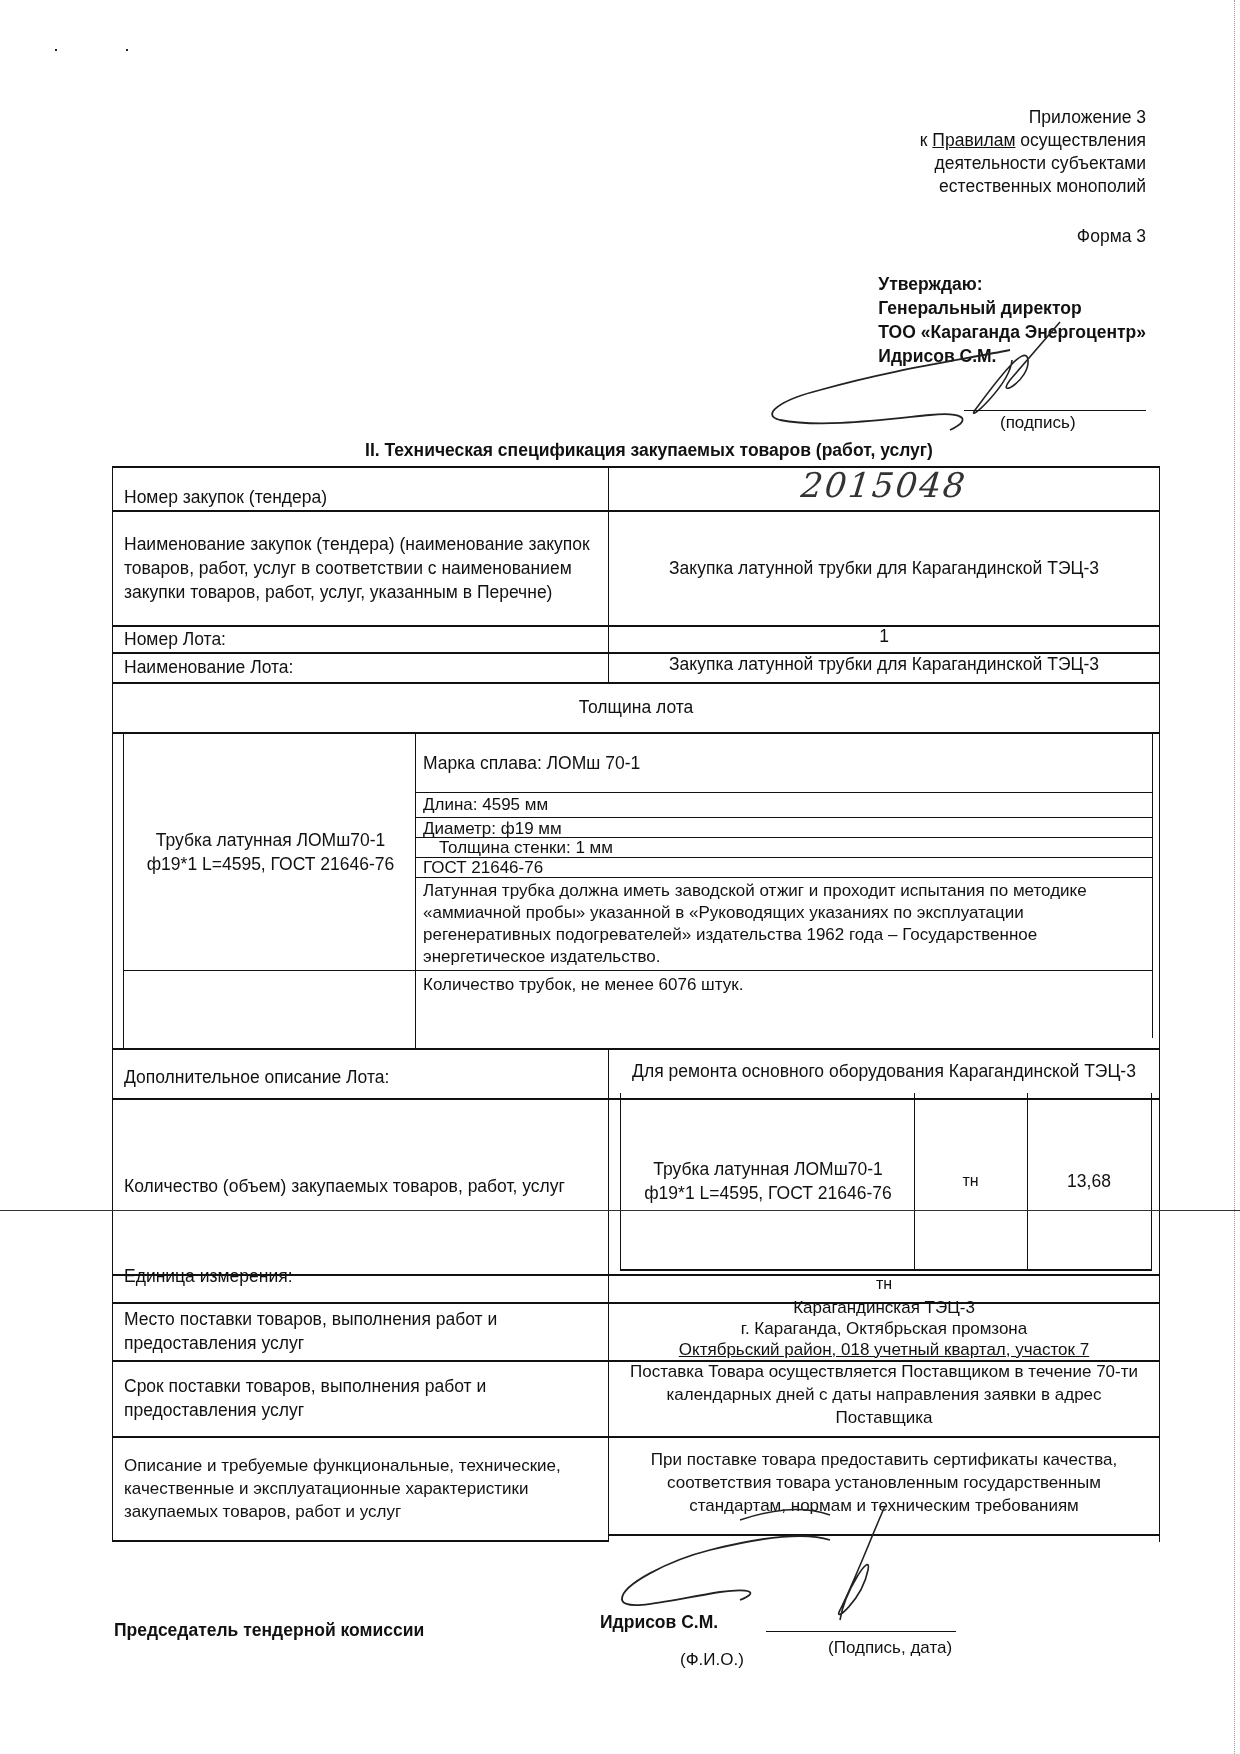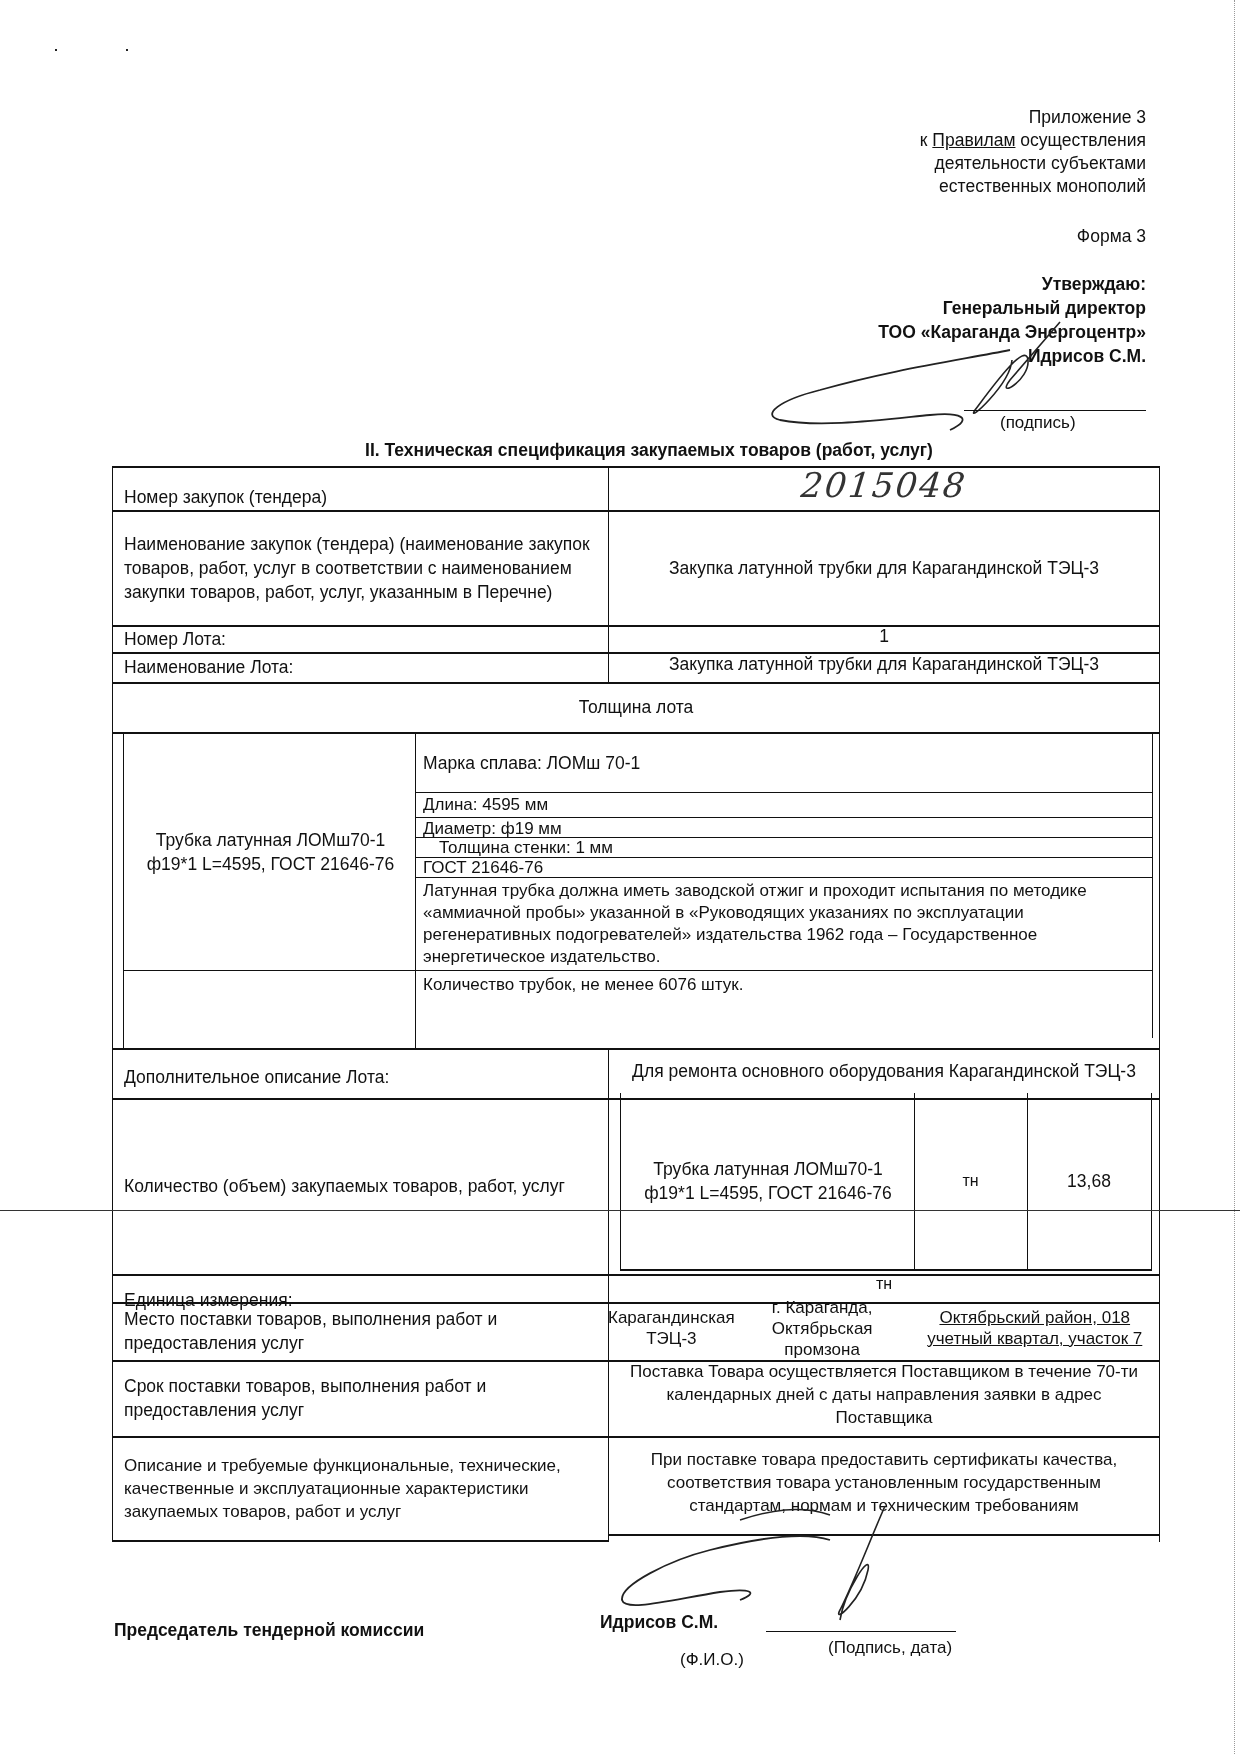--- a/index.html
+++ b/index.html
@@ -5,21 +5,21 @@
   html, body { margin: 0; padding: 0; background: #ffffff; }
   body { width: 1240px; height: 1754px; position: relative; overflow: hidden;
          font-family: "Liberation Sans", sans-serif; color: #111; }
   .speck { position: absolute; width: 2px; height: 2px; background: #222; }
   .page-edge { position: absolute; left: 1234px; top: 0; width: 2px; height: 1754px;
                border-left: 1px dotted #999; }
   .header-block { position: absolute; right: 94px; top: 106px; text-align: right;
                   font-size: 17.5px; line-height: 23px; }
   .header-block u { text-decoration: underline; }
   .form-no { position: absolute; right: 94px; top: 226px; font-size: 17.5px; }
-  .approve { position: absolute; right: 94px; top: 272px; text-align: right;
+  .approve { position: absolute; right: 94px; top: 272px; 
              font-size: 17.5px; line-height: 24px; font-weight: bold; }
   .sign-line { position: absolute; left: 964px; top: 410px; width: 182px; border-top: 1.5px solid #111; }
   .sign-caption { position: absolute; left: 1000px; top: 413px; font-size: 17px; }
   .title { position: absolute; left: 0; width: 1240px; top: 440px; text-align: center;
            font-size: 17.5px; font-weight: bold; }
   .title span { padding-left: 58px; }
 
   .tbl { position: absolute; left: 112px; top: 466px; width: 1048px; height: 1076px; }
   .line-h { position: absolute; height: 0; border-top: 2px solid #111; }
   .line-v { position: absolute; width: 0; border-left: 1.5px solid #111; }
@@ -137,25 +137,25 @@
     <div class="line-v" style="left:508px;top:627px;height:176px"></div>
     <div class="line-v" style="left:802px;top:627px;height:176px;border-left-width:1px"></div>
     <div class="line-v" style="left:915px;top:627px;height:176px;border-left-width:1px"></div>
     <div class="line-v" style="left:1039px;top:627px;height:176px"></div>
     <div class="line-h" style="left:508px;top:803px;width:532px"></div>
     <div class="cell center" style="left:510px;top:627px;width:292px;height:176px;padding:0 6px">Трубка латунная ЛОМш70-1 ф19*1 L=4595, ГОСТ 21646-76</div>
     <div class="cell center" style="left:802px;top:627px;width:113px;height:176px;font-size:16px">тн</div>
     <div class="cell center" style="left:915px;top:627px;width:124px;height:176px">13,68</div>
   </div>
 
-  <div class="cell left" style="left:0;top:816px;width:496px;height:36px">Единица измерения:</div>
+  <div class="cell left" style="left:0;top:792px;width:496px;height:36px">Единица измерения:</div>
   <div class="cell center" style="left:496px;top:804px;width:552px;height:28px;font-size:16px">тн</div>
 
   <div class="cell left" style="left:0;top:836px;width:496px;height:58px;padding-right:10px">Место поставки товаров, выполнения работ и предоставления услуг</div>
-  <div class="cell center" style="left:496px;top:830px;width:552px;height:64px;flex-direction:row;line-height:21px;font-size:17px">
+  <div class="cell center" style="left:496px;top:830px;width:552px;height:64px;flex-direction:column;line-height:21px;font-size:17px">
     <div>Карагандинская ТЭЦ-3</div>
     <div>г. Караганда, Октябрьская промзона</div>
     <div style="text-decoration:underline">Октябрьский район, 018 учетный квартал, участок 7</div>
   </div>
 
   <div class="cell left" style="left:0;top:894px;width:496px;height:76px;padding-right:10px">Срок поставки товаров, выполнения работ и предоставления услуг</div>
   <div class="cell center" style="left:496px;top:890px;width:552px;height:76px;padding:0 10px;line-height:23px;font-size:17px">Поставка Товара осуществляется Поставщиком в течение 70-ти календарных дней с даты направления заявки в адрес Поставщика</div>
 
   <div class="cell left" style="left:0;top:970px;width:496px;height:104px;padding-right:10px;line-height:23px;font-size:17px">Описание и требуемые функциональные, технические, качественные и эксплуатационные характеристики закупаемых товаров, работ и услуг</div>
   <div class="cell center" style="left:496px;top:966px;width:552px;height:100px;padding:0 10px;line-height:23px;font-size:17px">При поставке товара предоставить сертификаты качества, соответствия товара установленным государственным стандартам, нормам и техническим требованиям</div>

